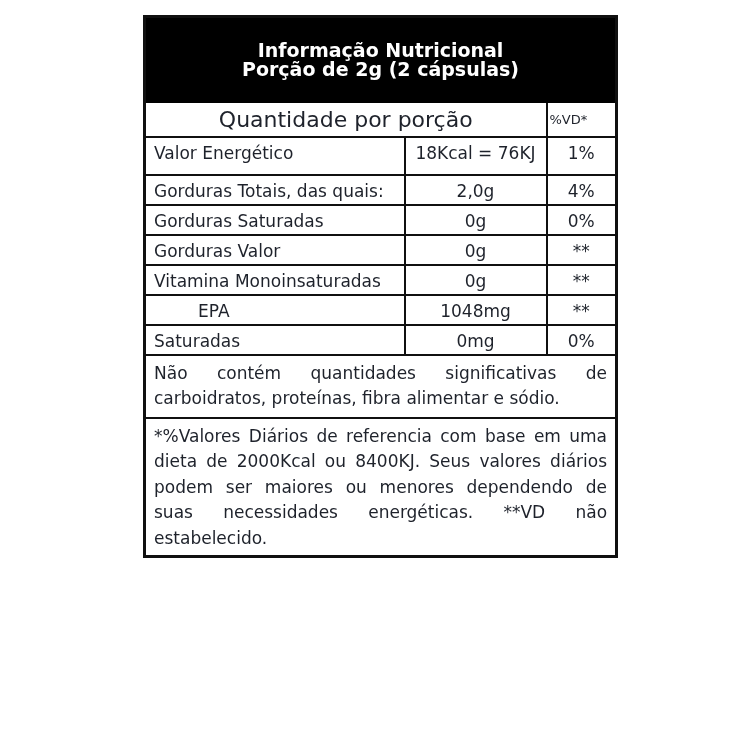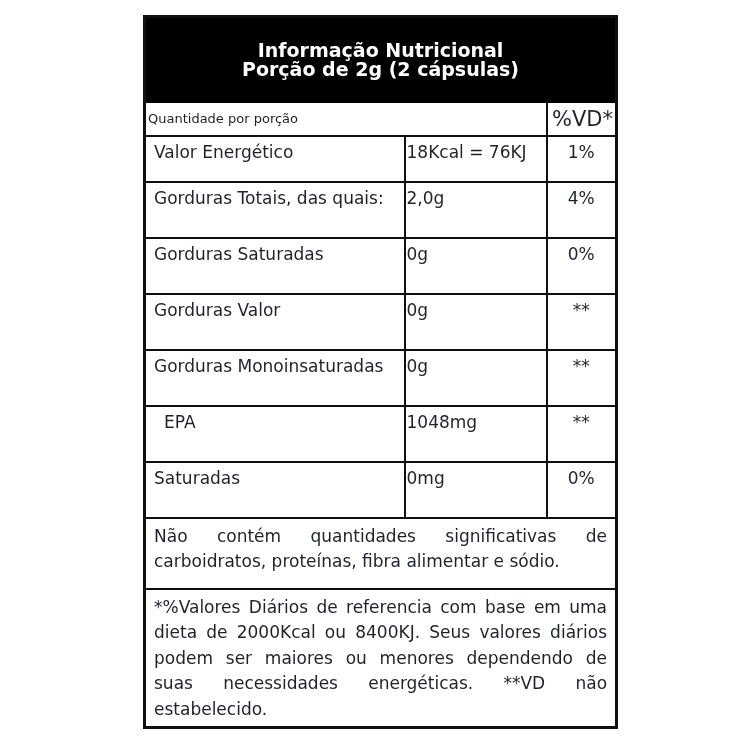--- a/index.html
+++ b/index.html
@@ -45,36 +45,36 @@
     text-align: center;
     line-height: 1.0;
   }
   .band-line + .band-line { }
   
   tr.colhead td {
     height: 33px;
     padding: 4px 2px;
     vertical-align: middle;
   }
-  tr.colhead td.qhead { text-align: left; font-size: 13px; margin-top: 8px; }
-  tr.colhead td.dvhead { text-align: right; font-size: 21px; }
+  tr.colhead td.qhead { text-align: center; font-size: 22px; margin-top: 8px; }
+  tr.colhead td.dvhead { text-align: left; font-size: 13px; }
   
-  tr.datarow td { height: 56px; padding-top: 5px; }
-  tr.datarow.tall td { height: 46px; }
+  tr.datarow td { height: 30px; padding-top: 5px; }
+  tr.datarow.tall td { height: 38px; }
   td.nname { text-align: left; padding-left: 8px; padding-right: 4px; }
-  td.nname.indent { padding-left: 18px; }
-  td.namount { text-align: left; }
+  td.nname.indent { padding-left: 52px; }
+  td.namount { text-align: center; }
   td.ndv { text-align: center; }
   
   tr.note td, tr.foot td {
     text-align: justify;
     padding: 5px 8px 4px 8px;
     line-height: 1.5;
   }
-  tr.note td { height: 71px; }
+  tr.note td { height: 63px; }
   tr.foot td { height: 118px; }
 </style>
 </head>
 <body>
 
 <div class="label-wrap">
   <table class="nutrition">
     <colgroup>
       <col style="width:260px">
       <col style="width:142px">
@@ -108,21 +108,21 @@
       <td class="nname">Gorduras Saturadas</td>
       <td class="namount">0g</td>
       <td class="ndv">0%</td>
     </tr>
     <tr class="datarow">
       <td class="nname">Gorduras Valor</td>
       <td class="namount">0g</td>
       <td class="ndv">**</td>
     </tr>
     <tr class="datarow">
-      <td class="nname">Gorduras Monoinsaturadas</td>
+      <td class="nname">Vitamina Monoinsaturadas</td>
       <td class="namount">0g</td>
       <td class="ndv">**</td>
     </tr>
     <tr class="datarow">
       <td class="nname indent">EPA</td>
       <td class="namount">1048mg</td>
       <td class="ndv">**</td>
     </tr>
     <tr class="datarow">
       <td class="nname">Saturadas</td>

